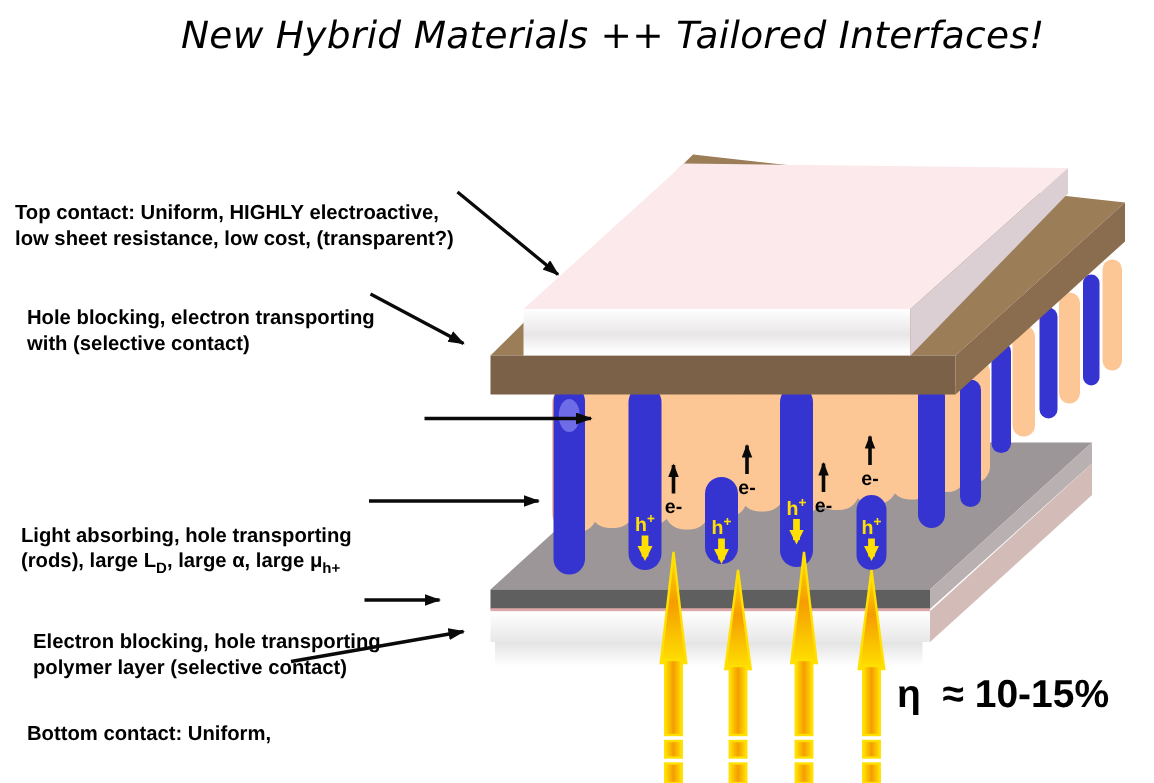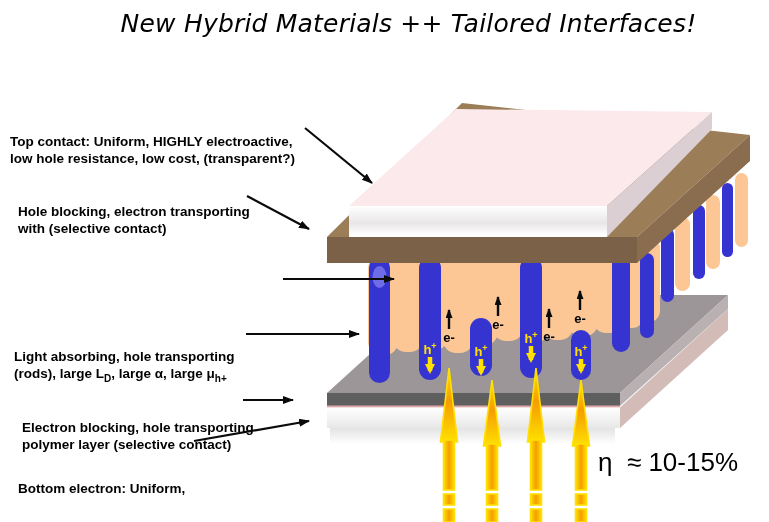--- a/index.html
+++ b/index.html
@@ -9,47 +9,47 @@
          font-family:"DejaVu Sans",sans-serif;font-style:italic;font-size:25px;
          letter-spacing:0.2px;white-space:nowrap;margin-left:24px;}
   .lbl{position:absolute;font-weight:bold;font-size:13.5px;line-height:17px;white-space:nowrap;margin-top:41px;}
   .lbl sub{font-size:10px;line-height:0;}
   svg.diagram{position:absolute;left:0;top:0;}
   .carrier{position:absolute;font-weight:bold;font-size:13px;transform:translateX(-50%);
            white-space:nowrap;line-height:1;}
   .carrier sup{font-size:9px;line-height:0;}
   .carrier.electron{color:#000;}
   .carrier.hole{color:var(--arrow-yellow,#ffe000);}
-  .eta{position:absolute;left:598px;top:447px;font-size:26px;font-weight:normal;white-space:pre;}
+  .eta{position:absolute;left:598px;top:447px;font-size:26px;font-weight:bold;white-space:pre;}
 </style>
 </head>
 <body>
 
 <div class="slide">
 
   <div class="title">New Hybrid Materials ++ Tailored Interfaces!</div>
 
   <div class="lbl" style="left:10px;top:92px">
       <div><span>Top contact: Uniform, HIGHLY electroactive,</span></div>
-      <div><span>low hole resistance, low cost, (transparent?)</span></div>
+      <div><span>low sheet resistance, low cost, (transparent?)</span></div>
     </div>
   <div class="lbl" style="left:18px;top:162px">
       <div><span>Hole blocking, electron transporting</span></div>
       <div><span>with (selective contact)</span></div>
     </div>
   <div class="lbl" style="left:14px;top:307px">
       <div><span>Light absorbing, hole transporting</span></div>
       <div><span>(rods), large L</span><sub>D</sub><span>, large α, large μ</span><sub>h+</sub></div>
     </div>
   <div class="lbl" style="left:22px;top:378px">
       <div><span>Electron blocking, hole transporting</span></div>
       <div><span>polymer layer (selective contact)</span></div>
     </div>
   <div class="lbl" style="left:18px;top:439px">
-      <div><span>Bottom electron: Uniform,</span></div>
+      <div><span>Bottom contact: Uniform,</span></div>
     </div>
 
   <svg class="diagram" width="769" height="522" viewBox="0 0 769 522">
     <defs>
       <marker id="mBlack" markerUnits="userSpaceOnUse" markerWidth="13" markerHeight="10" refX="10" refY="4" orient="auto">
           <path d="M0,0L11,4L0,8Z" fill="#0a0a0a"></path>
         </marker>
       <marker id="mBlackSm" markerUnits="userSpaceOnUse" markerWidth="11" markerHeight="9" refX="8" refY="3.5" orient="auto">
           <path d="M0,0L9,3.5L0,7Z" fill="#0a0a0a"></path>
         </marker>

